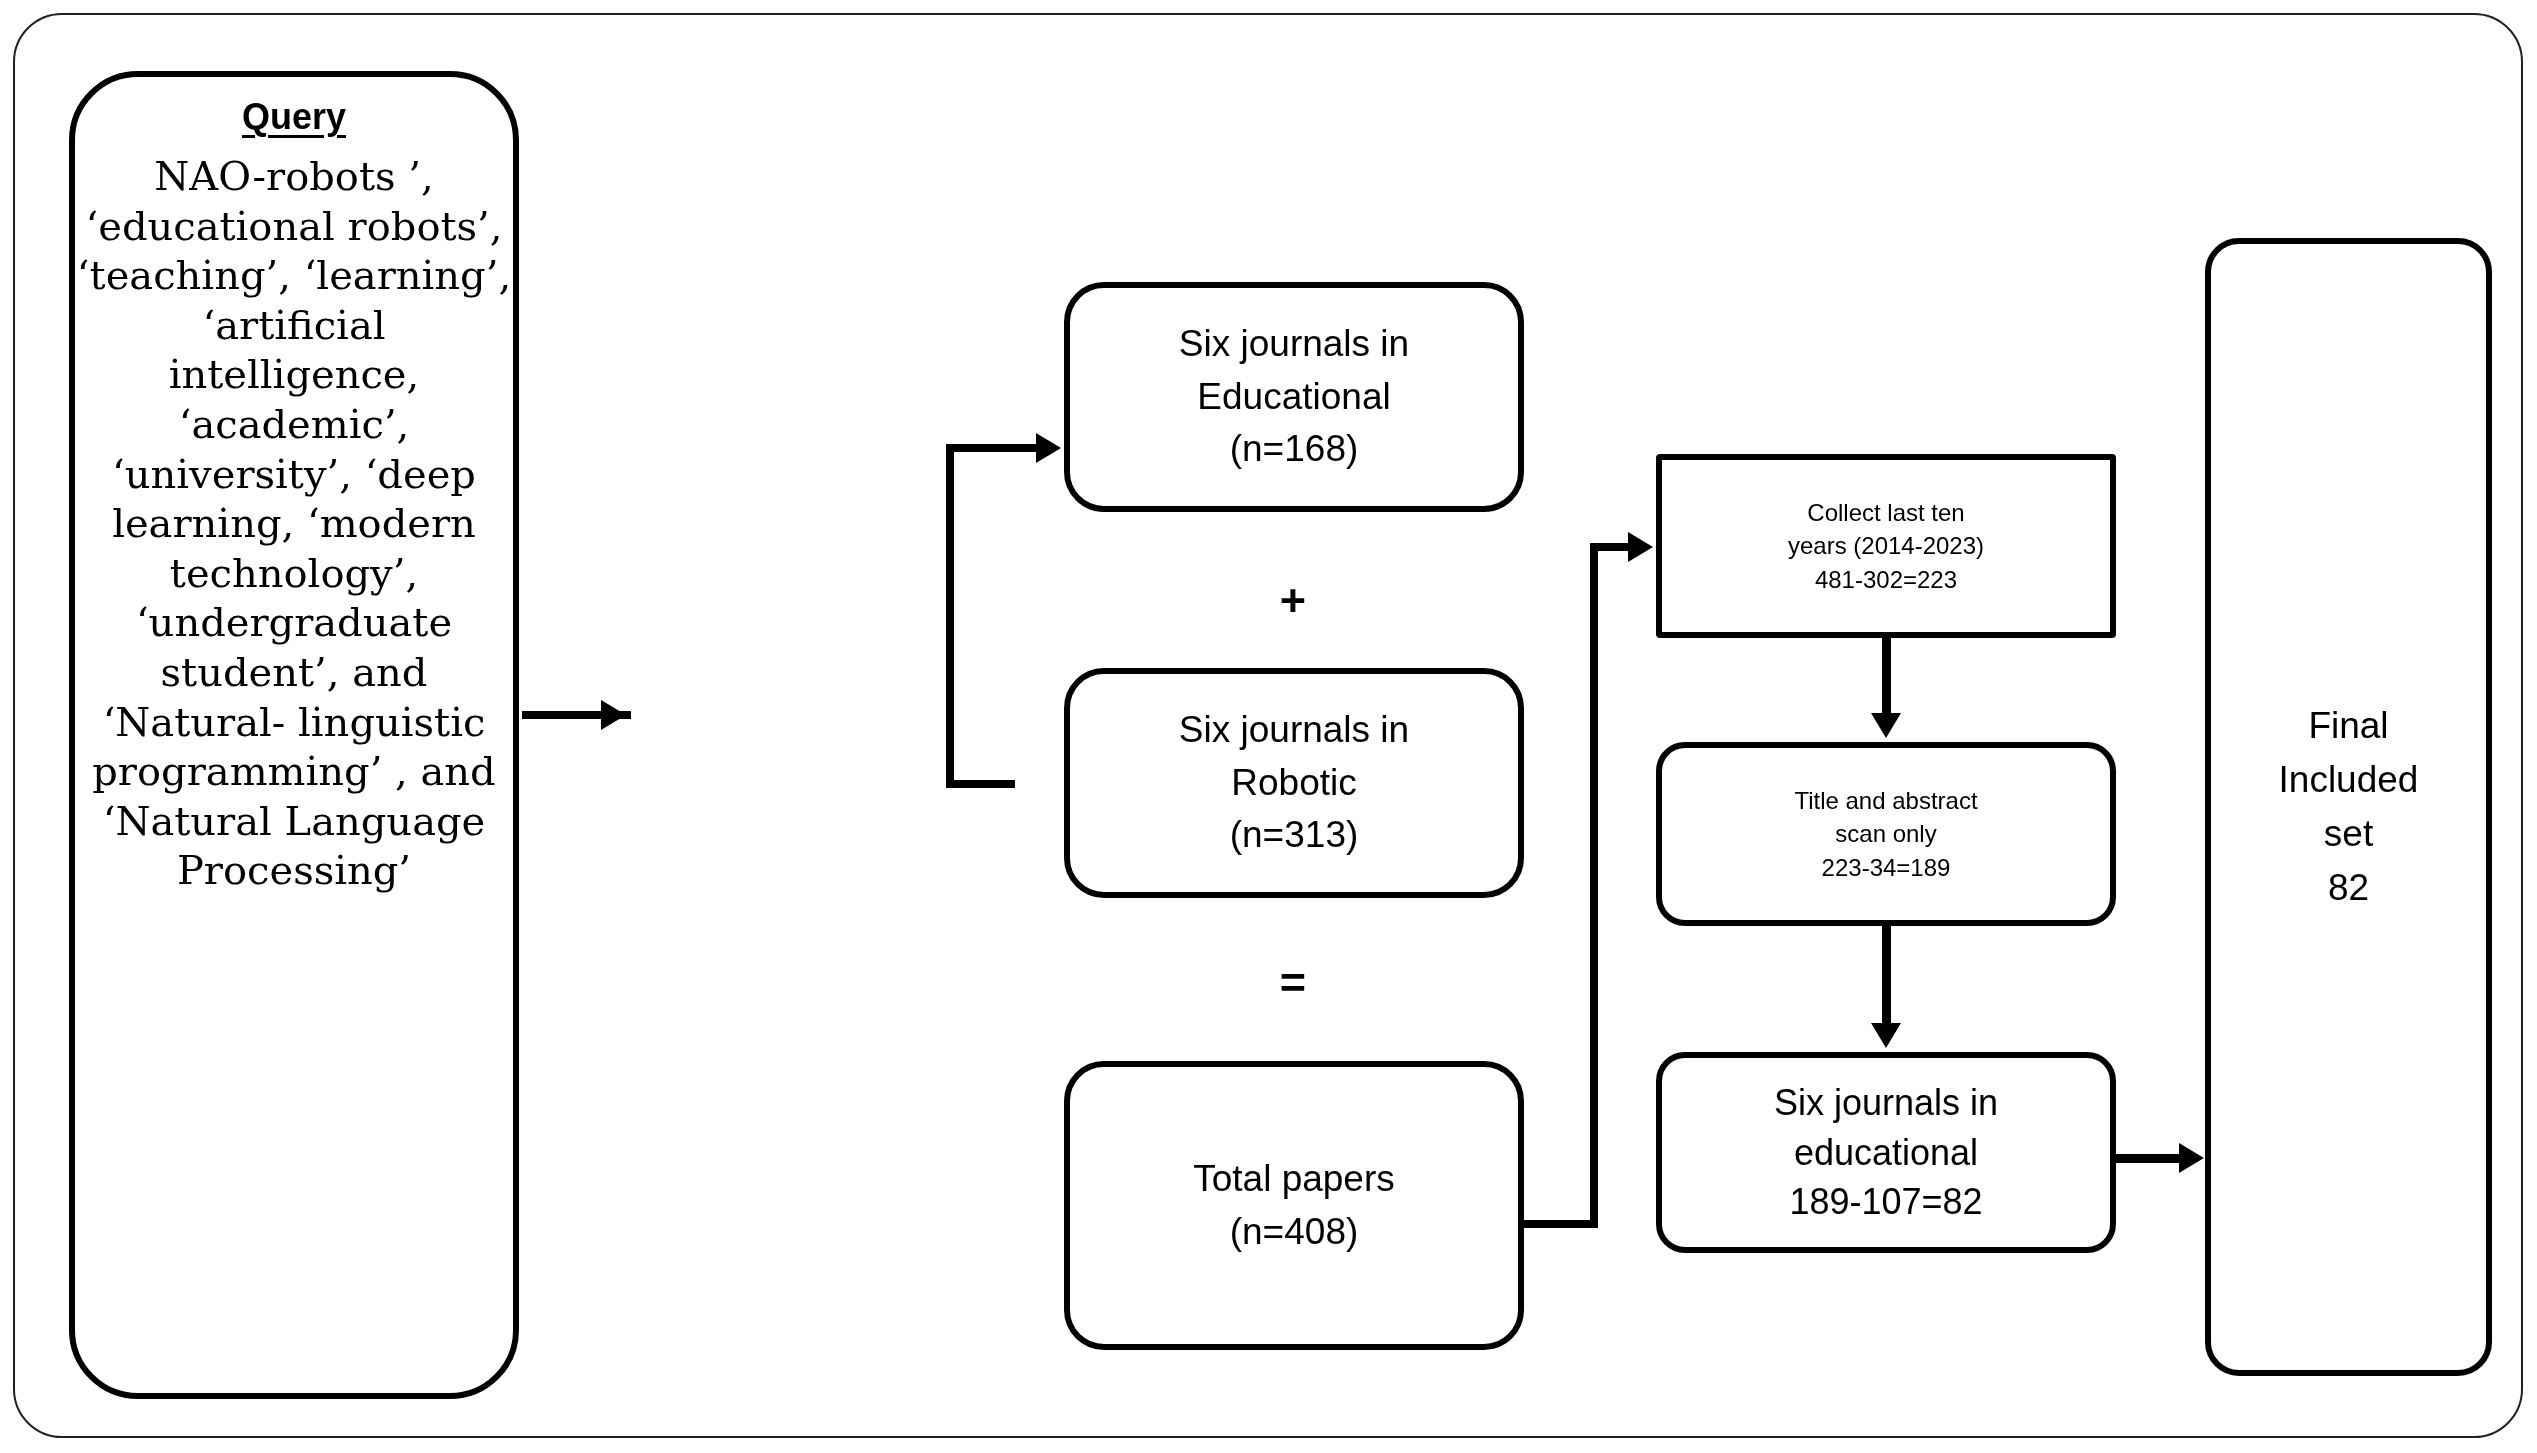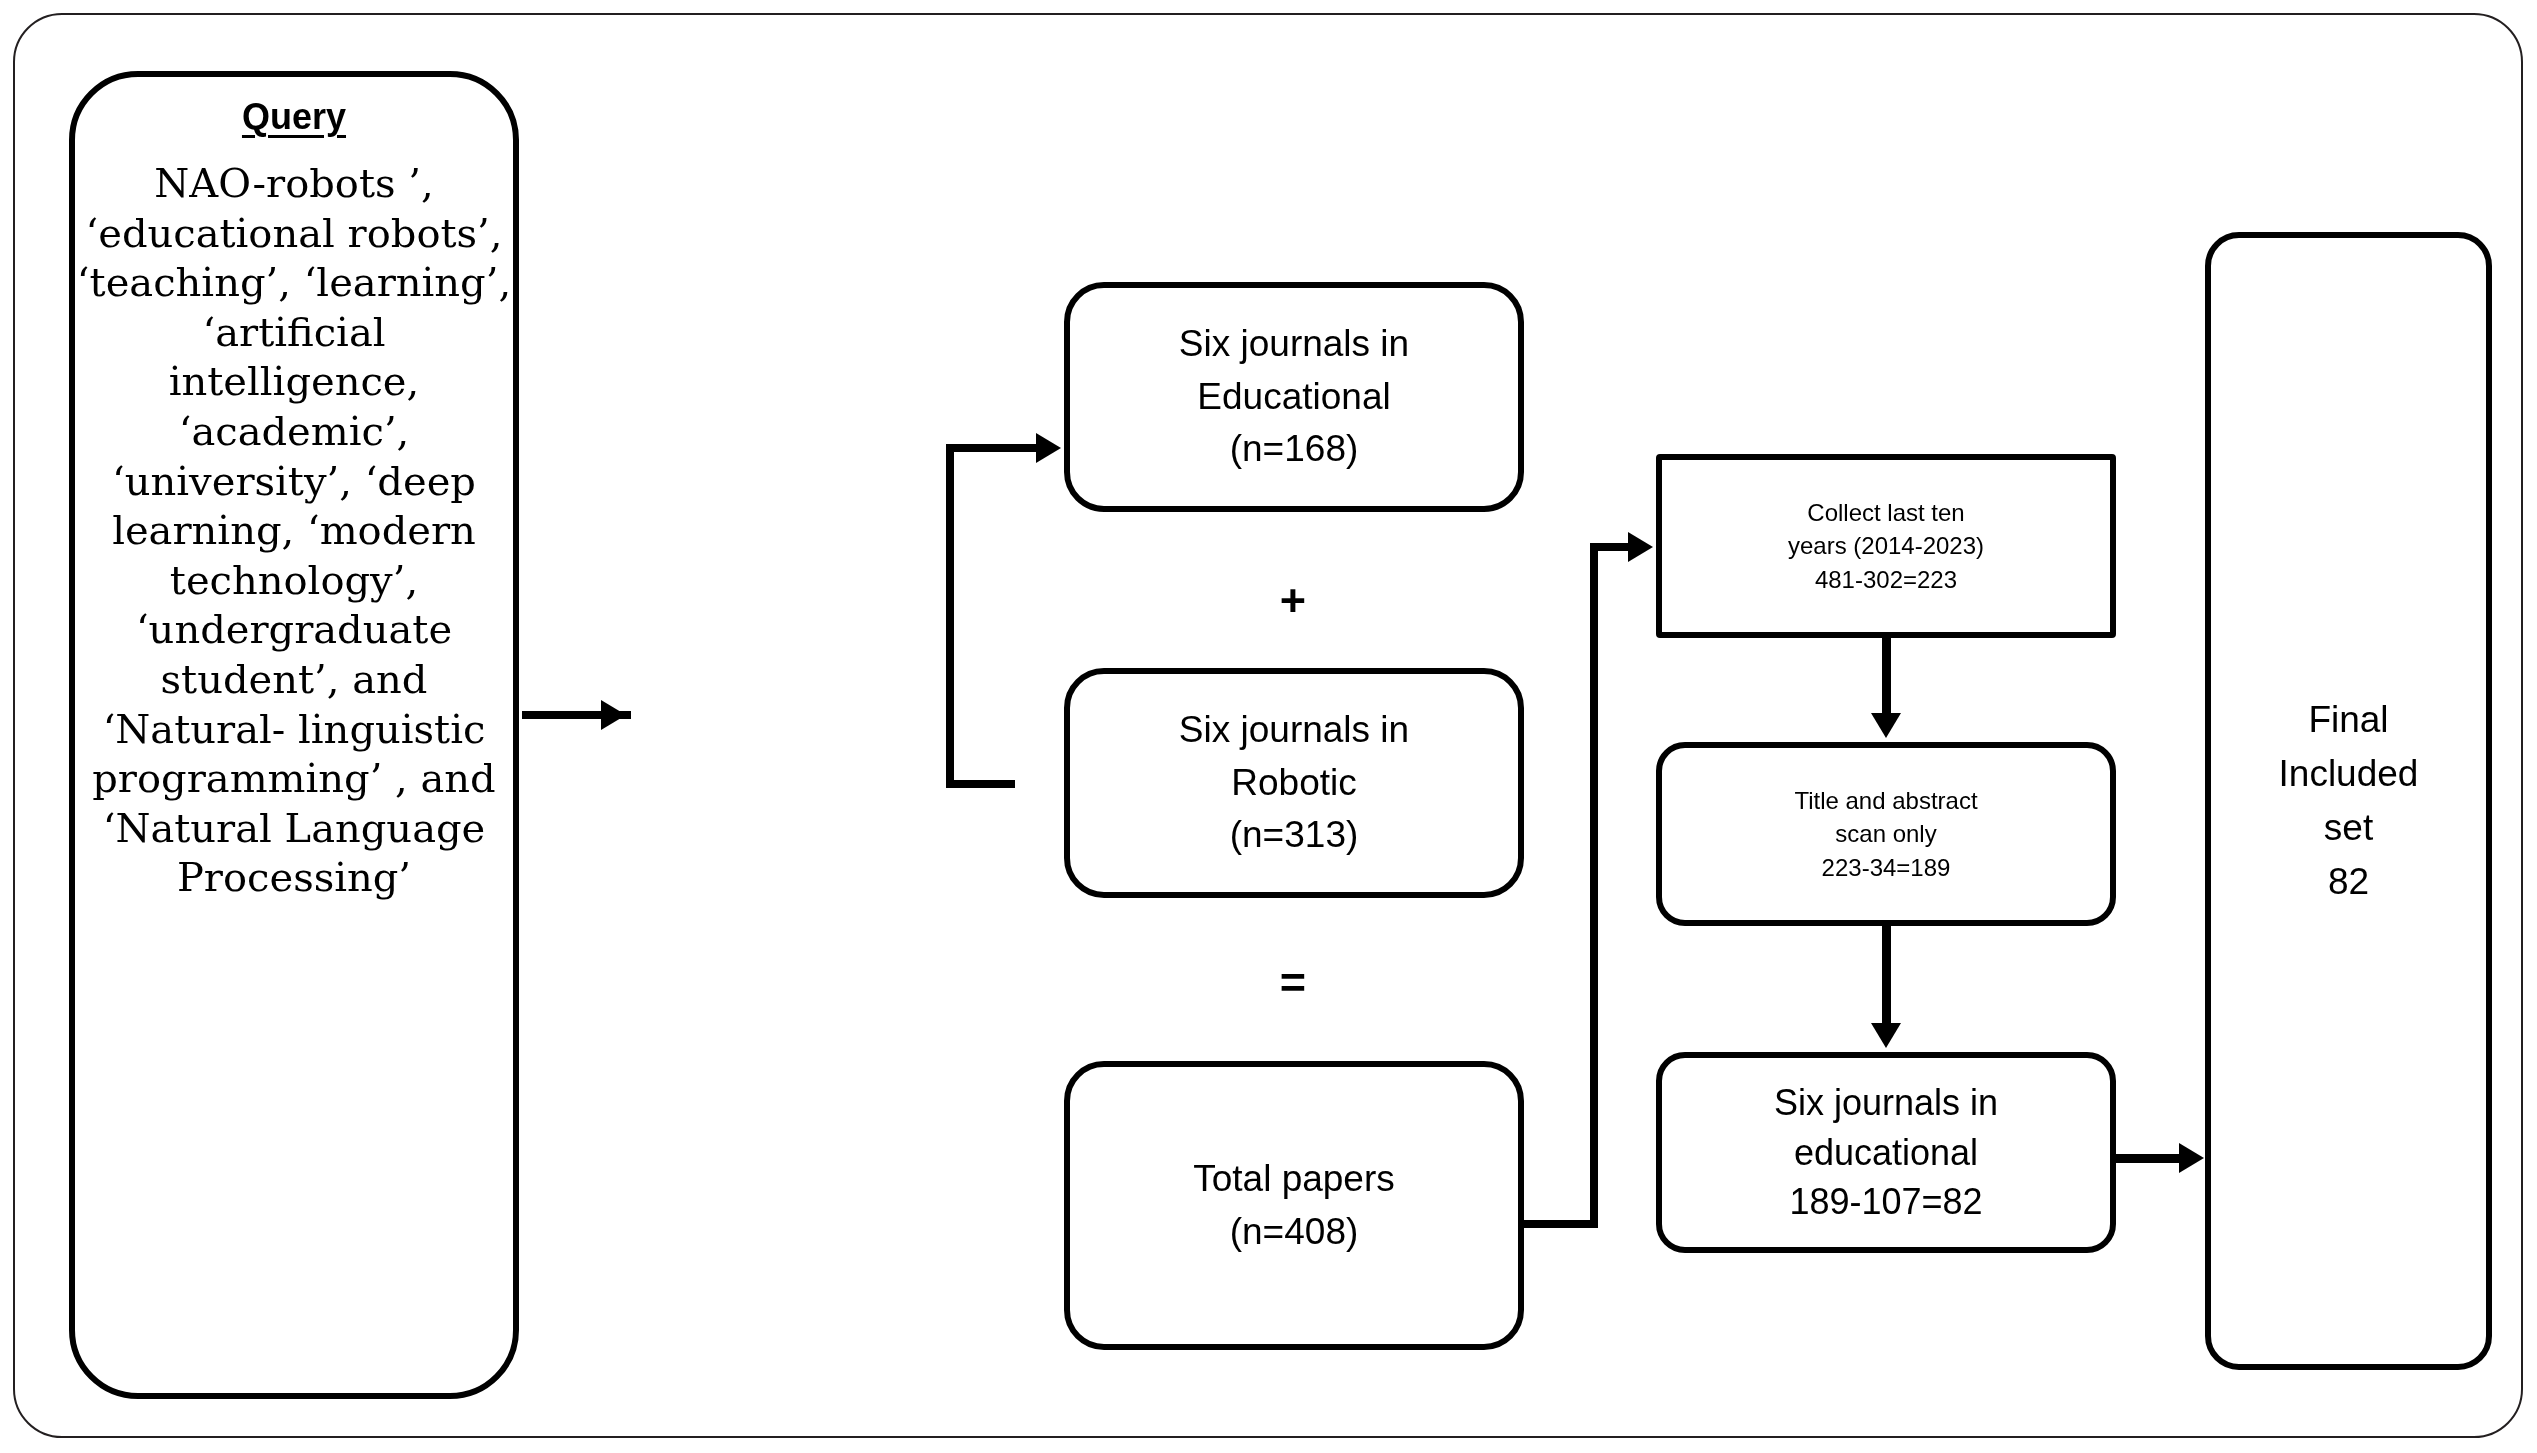--- a/index.html
+++ b/index.html
@@ -57,21 +57,21 @@
     line-height: 1.24;
     justify-content: flex-start;
     padding-top: 18.4px;
   }
   #node-query .qtitle {
     font-family: "Liberation Sans", sans-serif;
     font-weight: bold;
     font-size: 36px;
     text-decoration: underline;
     text-underline-offset: 5.7px;
-    margin-bottom: 19px;
+    margin-bottom: 12px;
     display: block;
   }
   #node-query .qbody { display: block; }
 
   
   #node-first-download {
     left: 624px;
     top: 320px;
     width: 322px;
     height: 793px;
@@ -142,21 +142,21 @@
     width: 460px;
     height: 201px;
     border-radius: 29px;
     font-size: 36px;
     line-height: 1.38;
   }
 
   
   #node-final {
     left: 2205px;
-    top: 232px;
+    top: 238px;
     width: 287px;
     height: 1138px;
     border-radius: 34px;
     font-size: 37px;
     line-height: 1.46;
   }
 
   
   .op {
     position: absolute;

